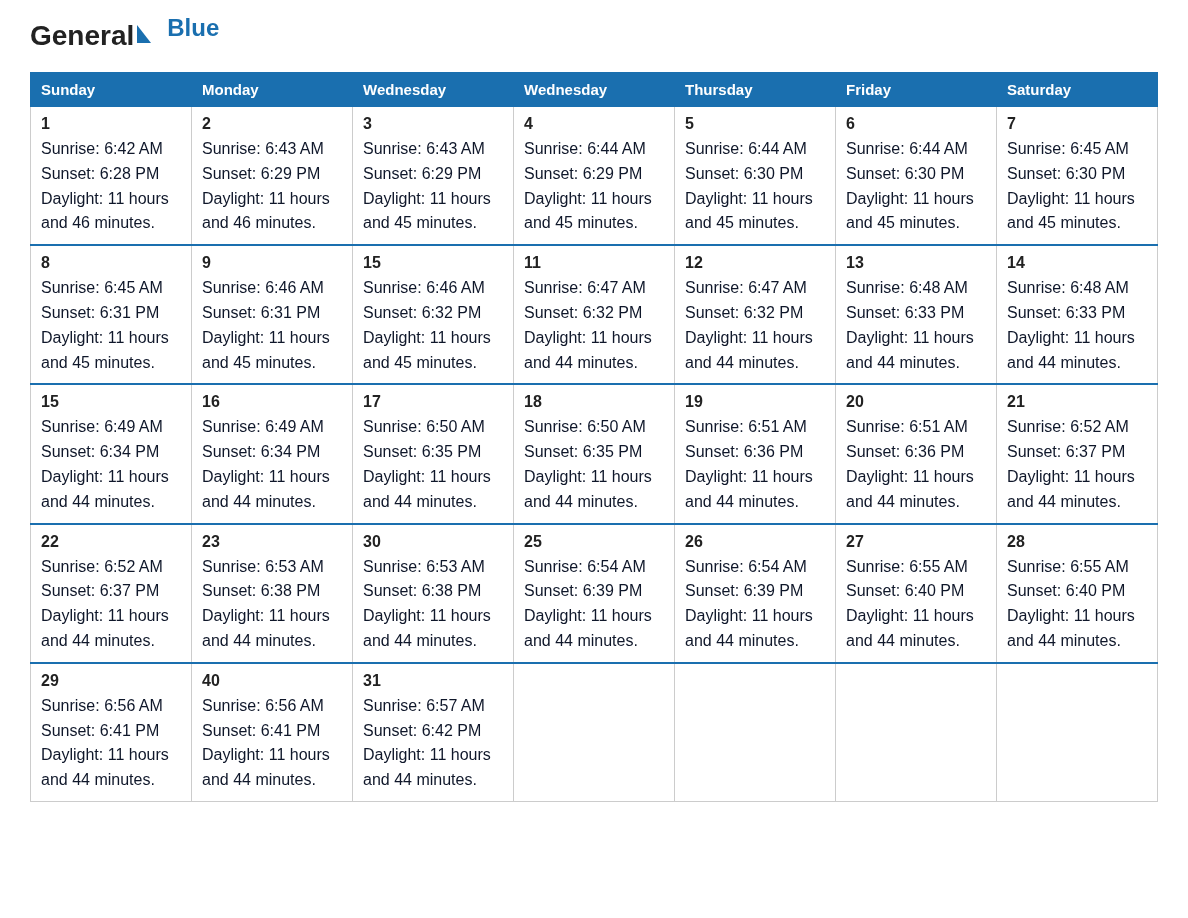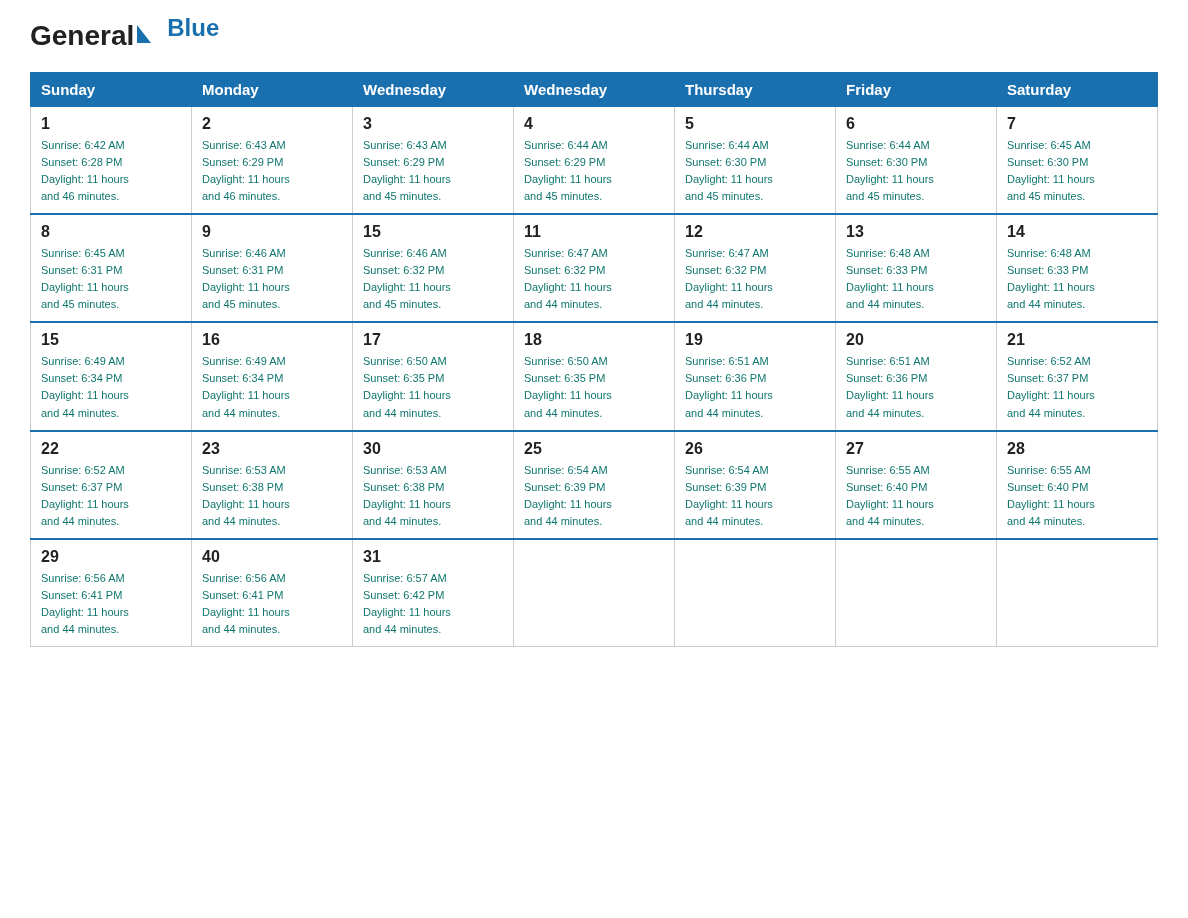--- a/index.html
+++ b/index.html
@@ -79,23 +79,23 @@
       width: 14.28%;
       min-height: 90px;
     }
     tbody tr td .day-num {
       font-size: 16px;
       font-weight: bold;
       display: block;
       margin-bottom: 4px;
     }
     tbody tr td .day-info {
-      font-size: 11px;
+      font-size: 16px;
       line-height: 1.55;
-      color: #0f766e;
+      color: #0f172a;
     }
     tbody tr:nth-child(odd) td {
       background: #fff;
     }
     tbody tr:nth-child(even) td {
       background: #fff;
     }
     tbody tr td:empty {
       background: #fff;
     }

